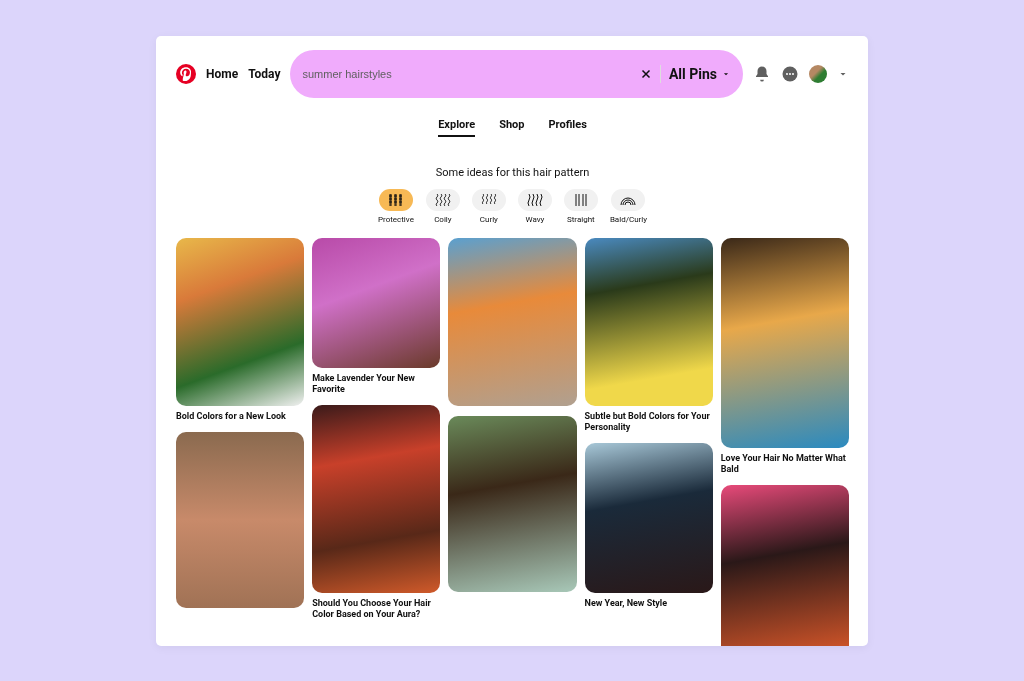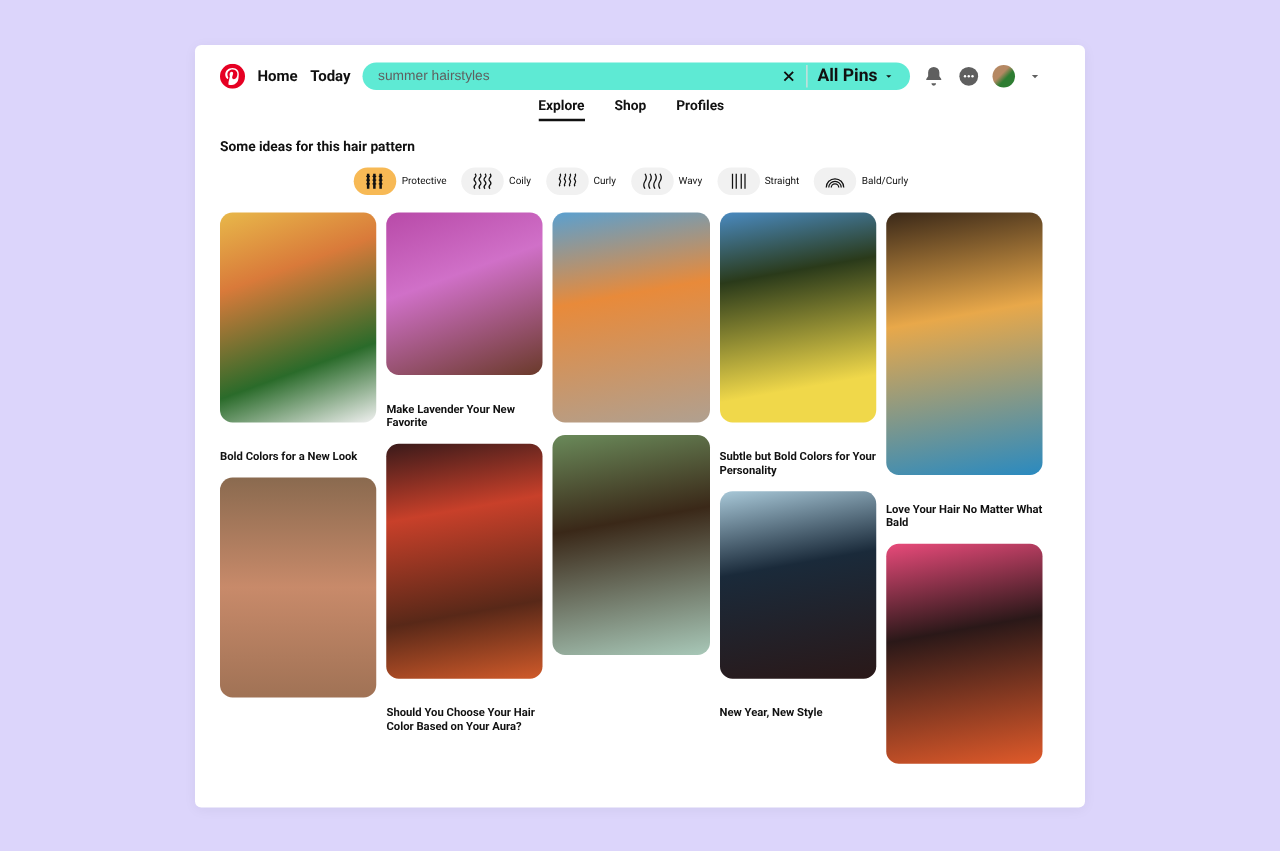--- a/index.html
+++ b/index.html
@@ -11,21 +11,21 @@
     overflow: hidden;
     display: flex;
     align-items: center;
     justify-content: center;
   }
   .window {
     background: #fff;
     border-radius: 5px;
     width: 712px;
     height: 610px;
-    padding: 14px 34px 0 20px;
+    padding: 14px 19px 0 20px;
     overflow: hidden;
     box-shadow: 0 2px 10px rgba(0,0,0,0.05);
   }
   .header {
     display: flex;
     align-items: center;
     gap: 10px;
   }
   .logo {
     color: #e60023;
@@ -36,23 +36,23 @@
   .nav-link {
     font-size: 12px;
     font-weight: 700;
     color: #111;
     cursor: pointer;
   }
   .search-bar {
     flex: 1;
     display: flex;
     align-items: center;
-    background: #5eead4;
+    background: #f0abfc;
     border-radius: 24px;
-    height: 22px;
+    height: 48px;
     padding: 0 12px;
     gap: 8px;
   }
   .search-input {
     flex: 1;
     border: none;
     background: transparent;
     font-size: 11px;
     color: #5f5f5f;
     outline: none;
@@ -95,48 +95,48 @@
     width: 18px;
     height: 18px;
     border-radius: 50%;
     background: linear-gradient(135deg,#b58863 40%,#2e7d32 60%);
     flex-shrink: 0;
   }
   .tabs {
     display: flex;
     justify-content: center;
     gap: 24px;
-    margin-top: 6px;
+    margin-top: 20px;
   }
   .tab {
     font-size: 11px;
     font-weight: 700;
     color: #111;
     padding-bottom: 4px;
     cursor: pointer;
   }
   .tab.active {
     border-bottom: 2px solid #111;
   }
   .ideas-title {
-    text-align: left;
+    text-align: center;
     font-size: 11px;
-    font-weight: 700;
-    margin-top: 14px;
+    font-weight: 400;
+    margin-top: 29px;
     color: #111;
   }
   .chips {
     display: flex;
     justify-content: center;
     gap: 12px;
     margin-top: 10px;
   }
   .chip {
     display: flex;
-    flex-direction: row;
+    flex-direction: column;
     align-items: center;
     gap: 4px;
     cursor: pointer;
   }
   .chip-icon {
     width: 34px;
     height: 22px;
     border-radius: 11px;
     background: #f1f1f1;
     display: flex;
@@ -163,21 +163,21 @@
   }
   .pin-img {
     width: 100%;
     border-radius: 10px;
     display: block;
   }
   .pin-title {
     font-size: 9px;
     font-weight: 700;
     color: #111;
-    margin-top: 23px;
+    margin-top: 5px;
     line-height: 1.25;
   }
   svg { display: block; }
 </style>
 </head>
 <body>
 
 <div class="window">
 
   <div class="header">

